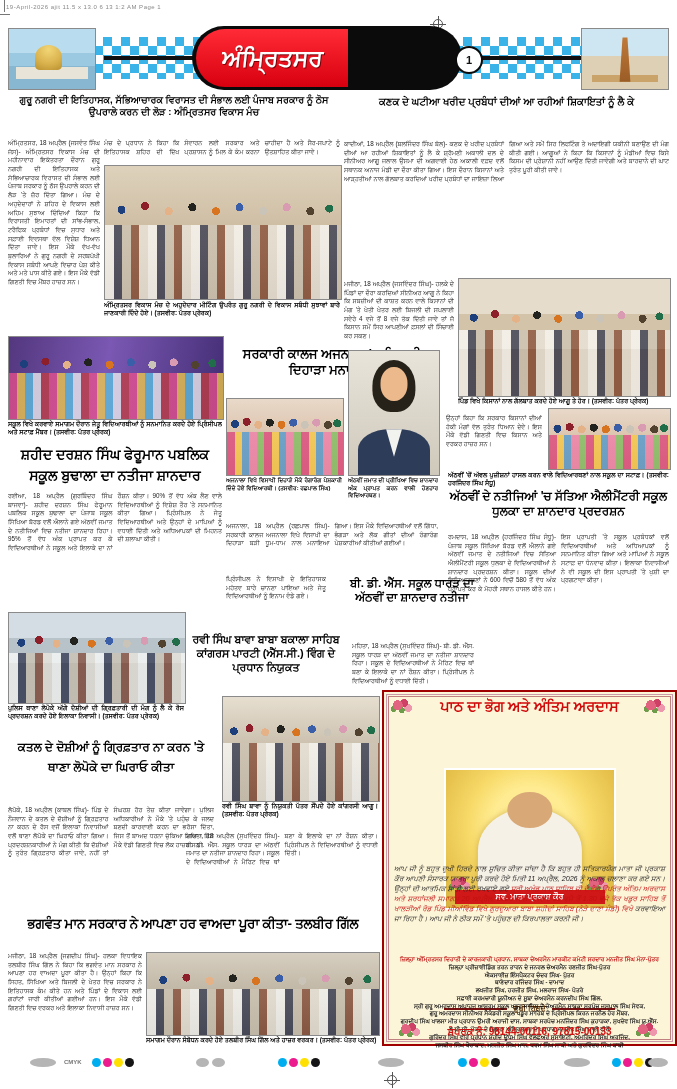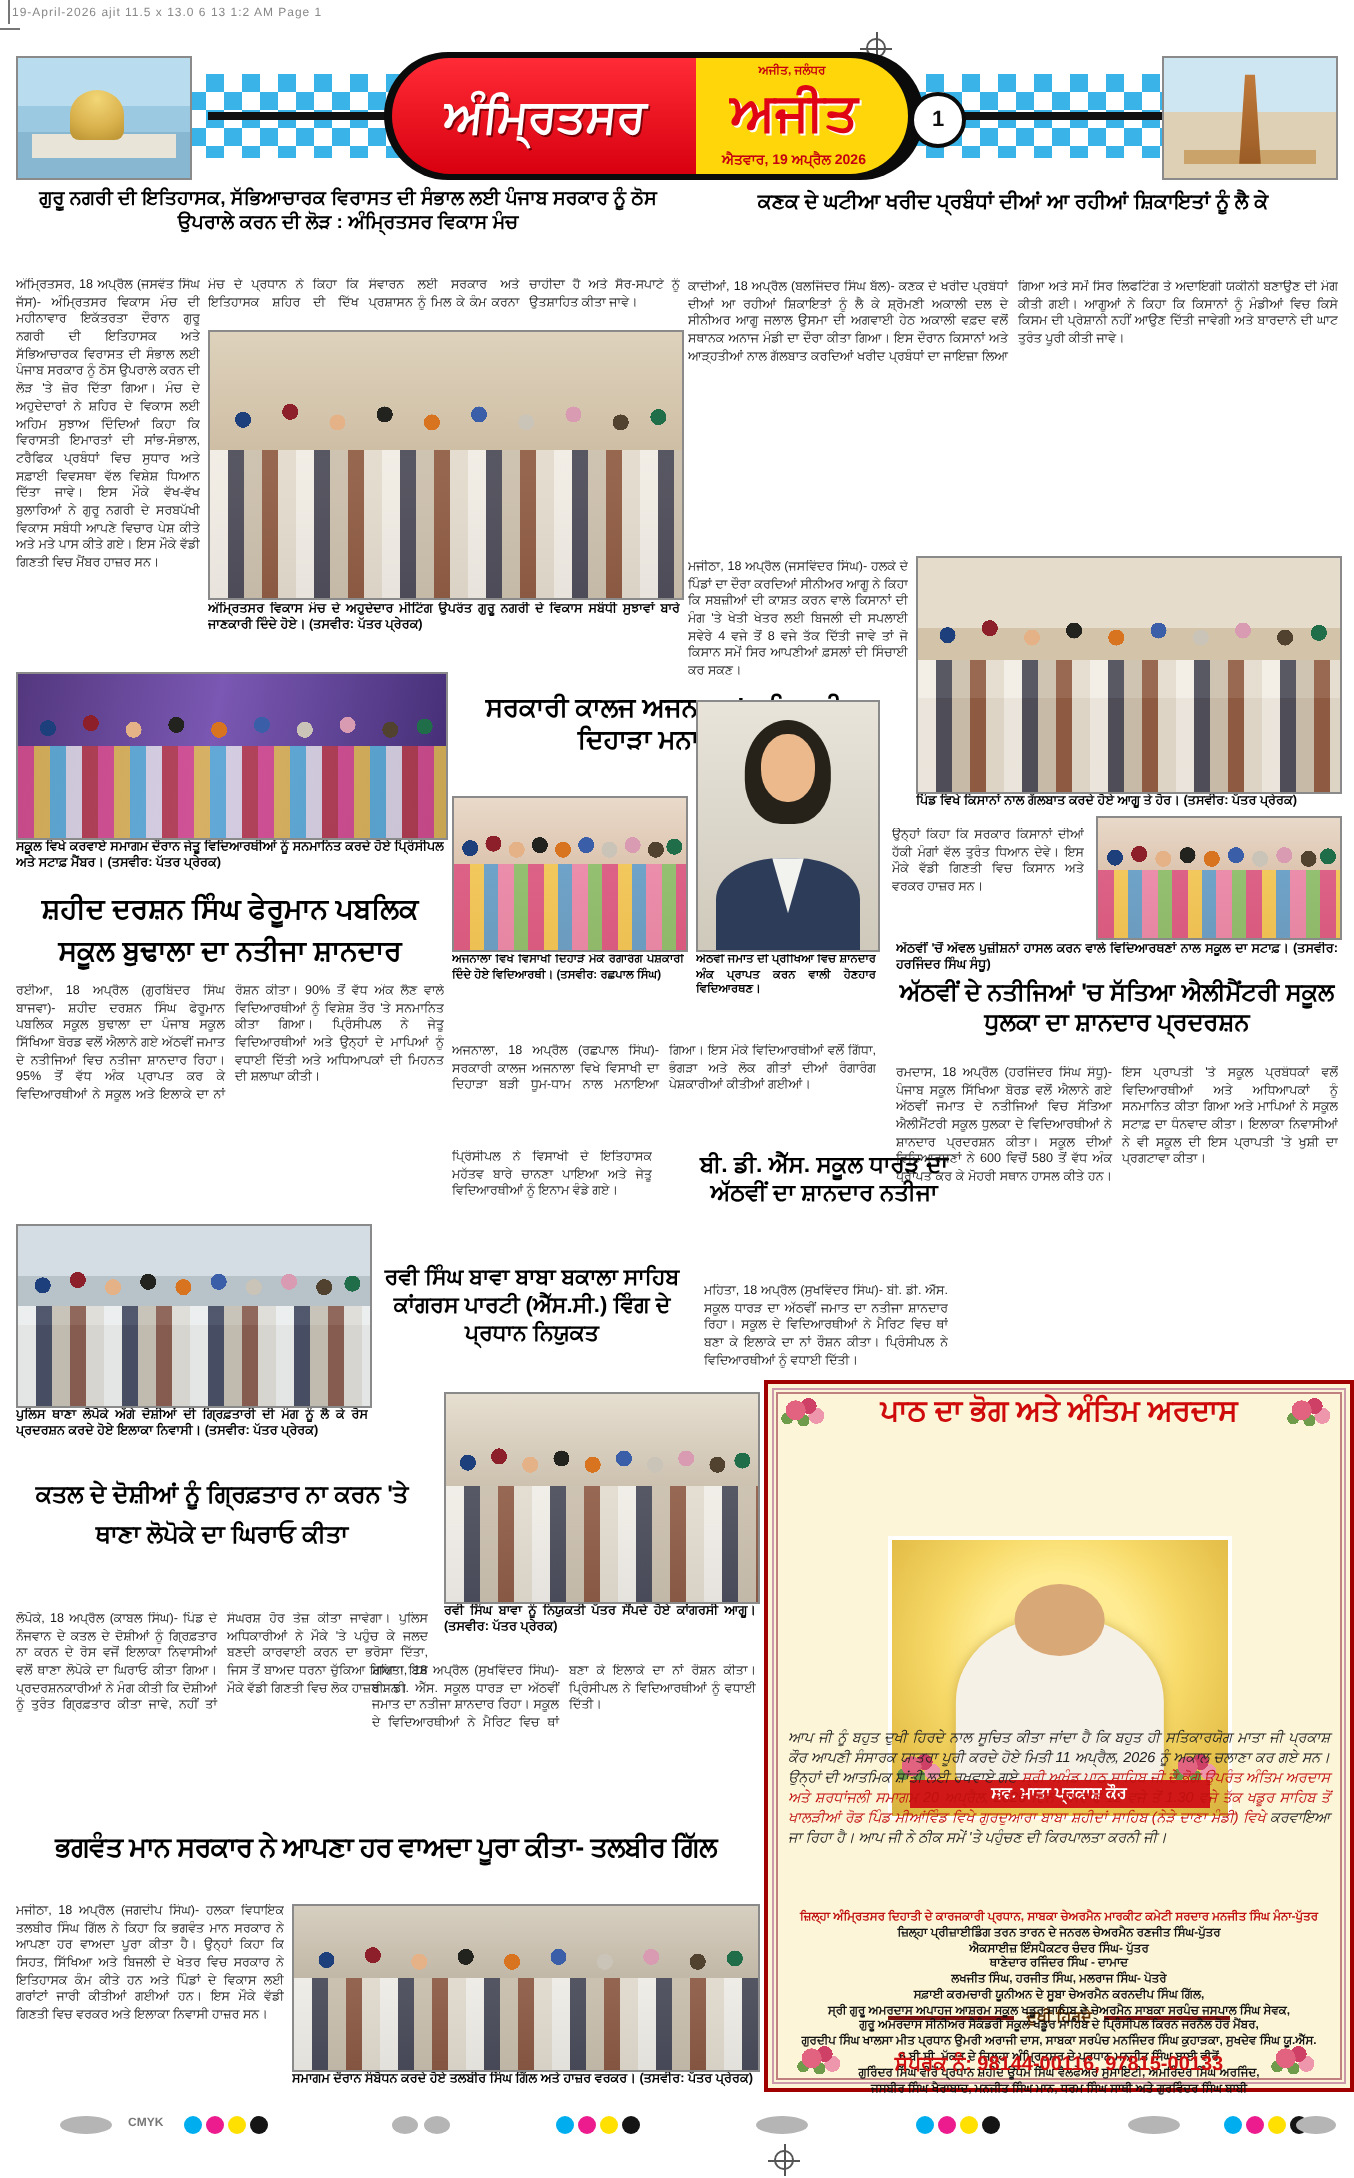--- a/index.html
+++ b/index.html
@@ -130,25 +130,20 @@
 
   <div class="abs mast" style="left:8px;top:26px;width:661px;">
     <div class="mast-band"></div>
     <div class="mast-line"></div>
     <div class="abs ph ph-temple"></div>
     <div class="abs ph ph-tower"></div>
     <div class="abs oval">
       <div class="seg-red">
         <span>ਅੰਮ੍ਰਿਤਸਰ</span>
       </div>
-      <div class="seg-yellow">
-        <div class="seg-chip">ਅਜੀਤ, ਜਲੰਧਰ</div>
-        <div class="seg-paper">ਅਜੀਤ</div>
-        <div class="seg-date">ਐਤਵਾਰ, 19 ਅਪ੍ਰੈਲ 2026</div>
-      </div>
     </div>
     <div class="abs pagecircle">1</div>
   </div>
 
   <div class="abs hl" style="left:8px;top:94px;width:332px;font-size:9.6px;">ਗੁਰੂ ਨਗਰੀ ਦੀ ਇਤਿਹਾਸਕ, ਸੱਭਿਆਚਾਰਕ ਵਿਰਾਸਤ ਦੀ ਸੰਭਾਲ ਲਈ ਪੰਜਾਬ ਸਰਕਾਰ ਨੂੰ ਠੋਸ ਉਪਰਾਲੇ ਕਰਨ ਦੀ ਲੋੜ : ਅੰਮ੍ਰਿਤਸਰ ਵਿਕਾਸ ਮੰਚ</div>
   <div class="abs body-txt" style="left:8px;top:139px;width:92px;height:192px;overflow:hidden;">ਅੰਮ੍ਰਿਤਸਰ, 18 ਅਪ੍ਰੈਲ (ਜਸਵੰਤ ਸਿੰਘ ਜੱਸ)- ਅੰਮ੍ਰਿਤਸਰ ਵਿਕਾਸ ਮੰਚ ਦੀ ਮਹੀਨਾਵਾਰ ਇਕੱਤਰਤਾ ਦੌਰਾਨ ਗੁਰੂ ਨਗਰੀ ਦੀ ਇਤਿਹਾਸਕ ਅਤੇ ਸੱਭਿਆਚਾਰਕ ਵਿਰਾਸਤ ਦੀ ਸੰਭਾਲ ਲਈ ਪੰਜਾਬ ਸਰਕਾਰ ਨੂੰ ਠੋਸ ਉਪਰਾਲੇ ਕਰਨ ਦੀ ਲੋੜ 'ਤੇ ਜ਼ੋਰ ਦਿੱਤਾ ਗਿਆ। ਮੰਚ ਦੇ ਅਹੁਦੇਦਾਰਾਂ ਨੇ ਸ਼ਹਿਰ ਦੇ ਵਿਕਾਸ ਲਈ ਅਹਿਮ ਸੁਝਾਅ ਦਿੰਦਿਆਂ ਕਿਹਾ ਕਿ ਵਿਰਾਸਤੀ ਇਮਾਰਤਾਂ ਦੀ ਸਾਂਭ-ਸੰਭਾਲ, ਟਰੈਫਿਕ ਪ੍ਰਬੰਧਾਂ ਵਿਚ ਸੁਧਾਰ ਅਤੇ ਸਫ਼ਾਈ ਵਿਵਸਥਾ ਵੱਲ ਵਿਸ਼ੇਸ਼ ਧਿਆਨ ਦਿੱਤਾ ਜਾਵੇ। ਇਸ ਮੌਕੇ ਵੱਖ-ਵੱਖ ਬੁਲਾਰਿਆਂ ਨੇ ਗੁਰੂ ਨਗਰੀ ਦੇ ਸਰਬਪੱਖੀ ਵਿਕਾਸ ਸਬੰਧੀ ਆਪਣੇ ਵਿਚਾਰ ਪੇਸ਼ ਕੀਤੇ ਅਤੇ ਮਤੇ ਪਾਸ ਕੀਤੇ ਗਏ। ਇਸ ਮੌਕੇ ਵੱਡੀ ਗਿਣਤੀ ਵਿਚ ਮੈਂਬਰ ਹਾਜ਼ਰ ਸਨ।</div>
   <div class="abs body-txt cols3" style="left:104px;top:139px;width:236px;height:24px;overflow:hidden;">ਮੰਚ ਦੇ ਪ੍ਰਧਾਨ ਨੇ ਕਿਹਾ ਕਿ ਇਤਿਹਾਸਕ ਸ਼ਹਿਰ ਦੀ ਦਿੱਖ ਸੰਵਾਰਨ ਲਈ ਸਰਕਾਰ ਅਤੇ ਪ੍ਰਸ਼ਾਸਨ ਨੂੰ ਮਿਲ ਕੇ ਕੰਮ ਕਰਨਾ ਚਾਹੀਦਾ ਹੈ ਅਤੇ ਸੈਰ-ਸਪਾਟੇ ਨੂੰ ਉਤਸ਼ਾਹਿਤ ਕੀਤਾ ਜਾਵੇ।</div>
   <div class="abs ph ph-indoor people" style="left:104px;top:165px;width:236px;height:133px;"></div>
   <div class="abs cap" style="left:104px;top:301px;width:236px;height:28px;overflow:hidden;">ਅੰਮ੍ਰਿਤਸਰ ਵਿਕਾਸ ਮੰਚ ਦੇ ਅਹੁਦੇਦਾਰ ਮੀਟਿੰਗ ਉਪਰੰਤ ਗੁਰੂ ਨਗਰੀ ਦੇ ਵਿਕਾਸ ਸਬੰਧੀ ਸੁਝਾਵਾਂ ਬਾਰੇ ਜਾਣਕਾਰੀ ਦਿੰਦੇ ਹੋਏ। (ਤਸਵੀਰ: ਪੱਤਰ ਪ੍ਰੇਰਕ)</div>
 

